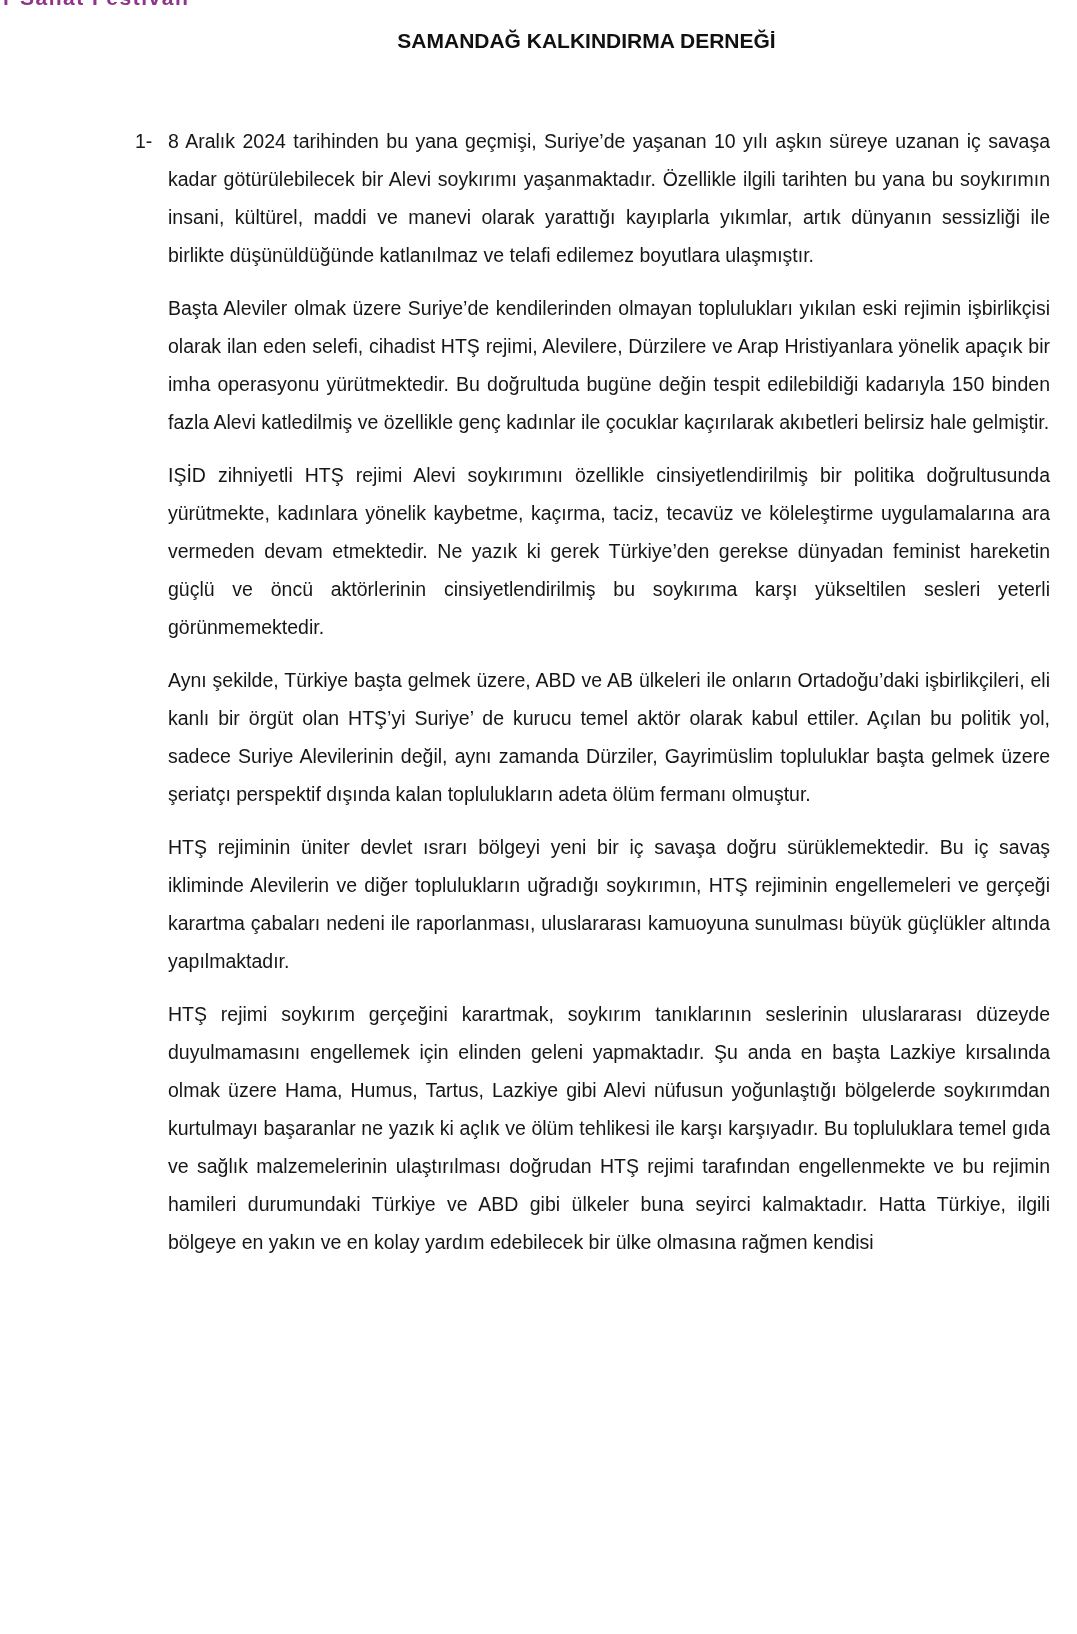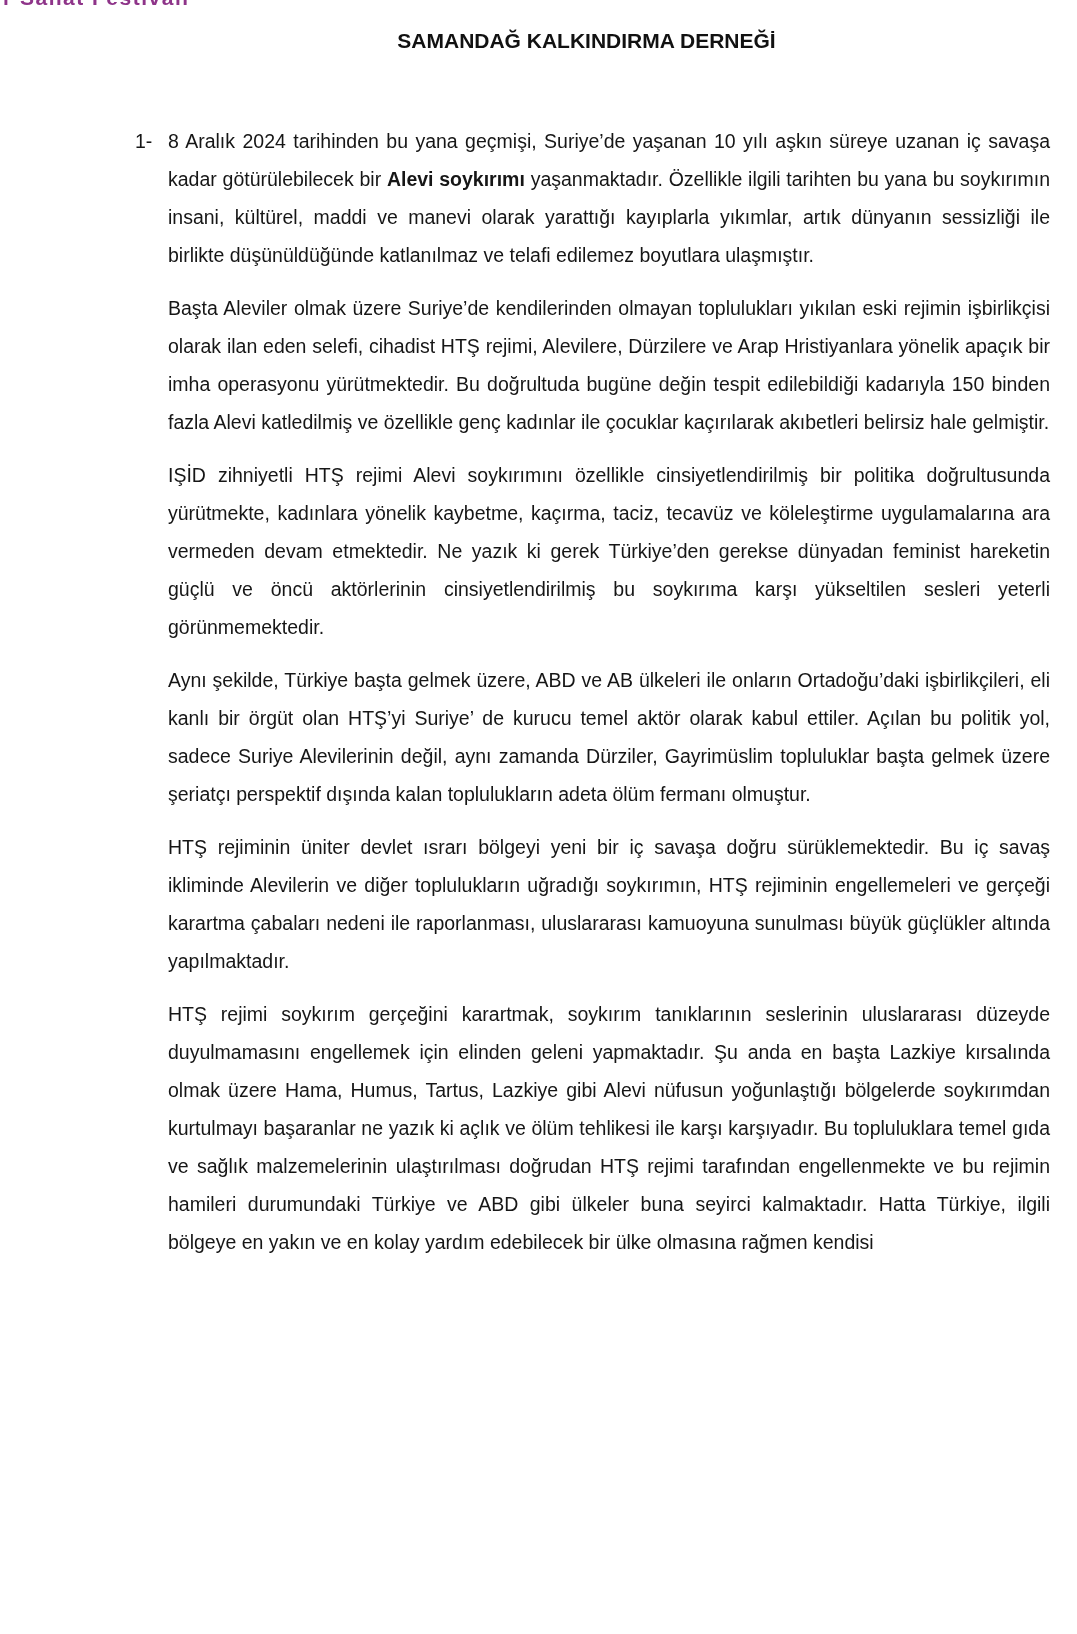--- a/index.html
+++ b/index.html
@@ -54,21 +54,21 @@
   }
   .para {
     position: relative;
     margin: 0 0 15px 0;
   }
   .marker {
     position: absolute;
     left: -33px;
     top: 0;
   }
-  .bold { font-weight: 700; }
+  .bold { font-weight: 400; }
   
   .scrollbar {
     position: absolute;
     top: 0;
     right: 0;
     width: 14px;
     height: 1634px;
     background: #f1f1f1;
   }
   .scrollbar-thumb {

